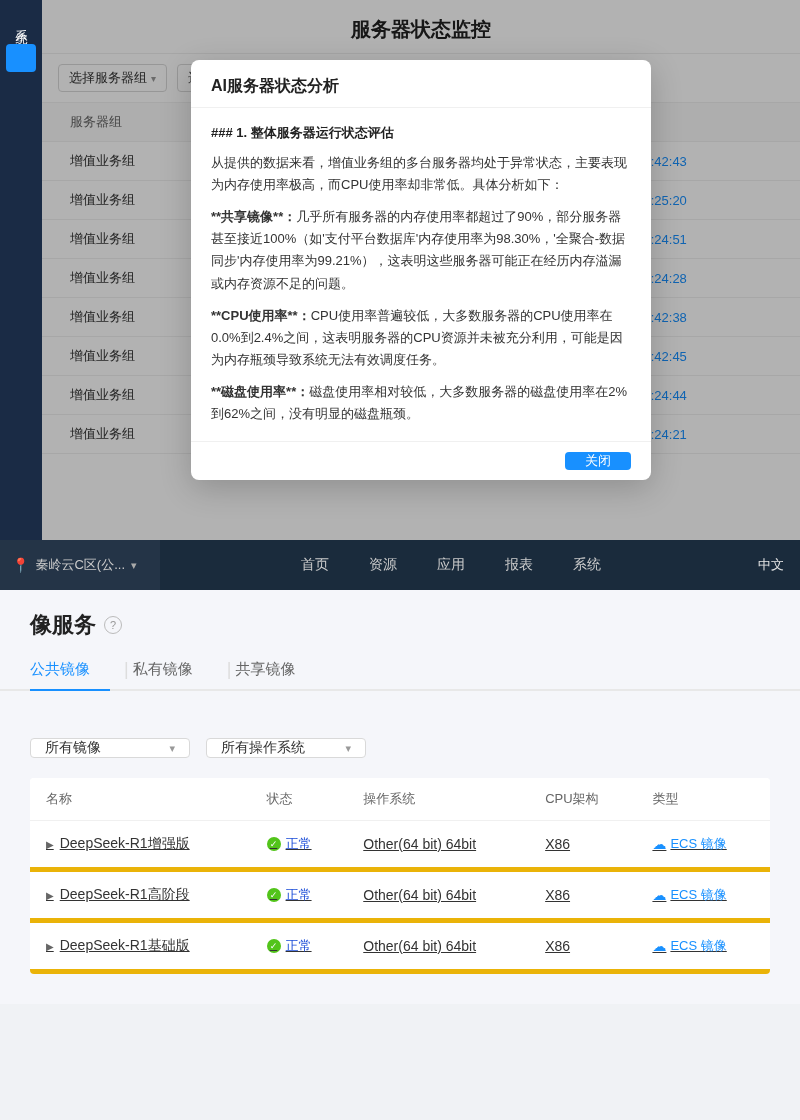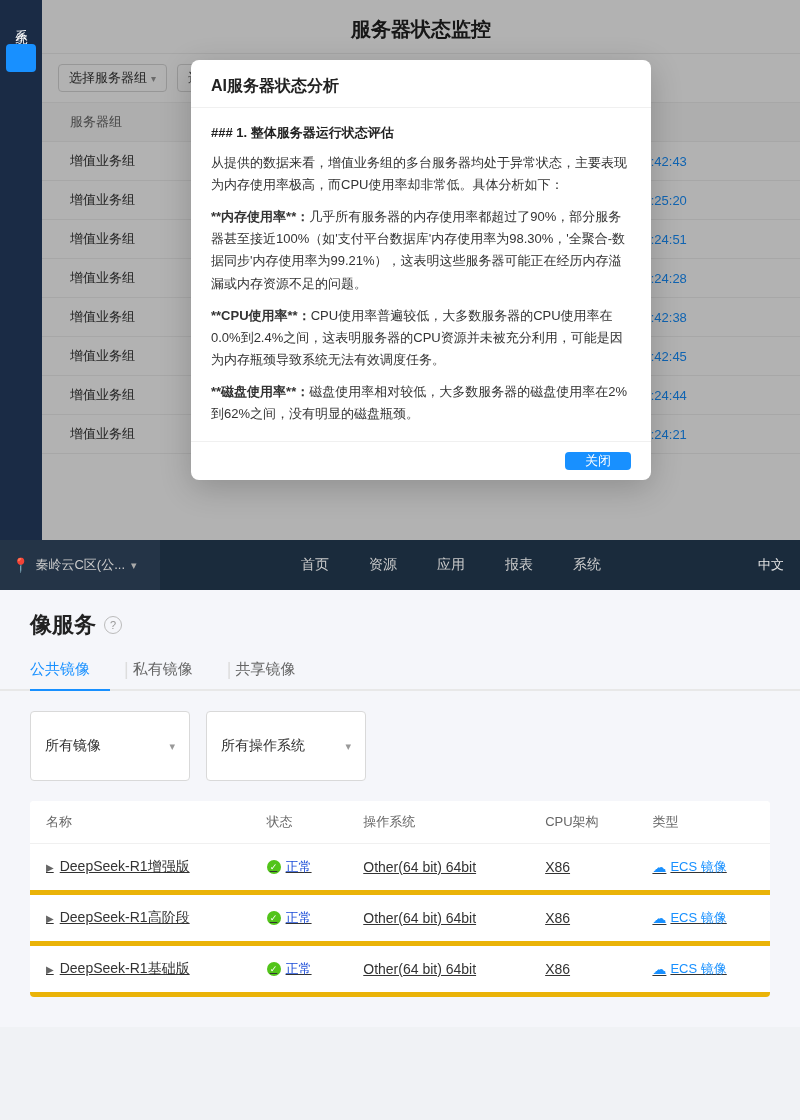--- a/index.html
+++ b/index.html
@@ -268,29 +268,30 @@
     
     .filter-row {
       display: flex;
       align-items: center;
       padding: 20px 30px;
       gap: 16px;
     }
     .filter-select {
       border: 1px solid #d9d9d9;
       border-radius: 4px;
-      padding: 25px 14px;
+      padding: 0 14px;
       font-size: 14px;
       background: #fff;
       color: #333;
       min-width: 160px;
       display: flex;
       align-items: center;
       justify-content: space-between;
       cursor: pointer;
+      margin-top: 27px;
     }
     .filter-select .dropdown-arrow {
       color: #999;
       font-size: 11px;
       margin-left: 20px;
     }
 
     
     .image-table-container {
       padding: 0 30px 30px;
@@ -441,21 +442,21 @@
       </table>
     </div>
 
     <div class="modal-overlay">
       <div class="modal-box">
         <div class="modal-header">AI服务器状态分析</div>
         <div class="modal-body">
           <p class="section-title">### 1. 整体服务器运行状态评估</p>
           <p>从提供的数据来看，增值业务组的多台服务器均处于异常状态，主要表现为内存使用率极高，而CPU使用率却非常低。具体分析如下：</p>
           <div id="modal-points-container">
-              <p><span class="bold-key">**内存使用率**：</span>几乎所有服务器的内存使用率都超过了90%，部分服务器甚至接近100%（如'支付平台数据库'内存使用率为98.30%，'全聚合-数据同步'内存使用率为99.21%），这表明这些服务器可能正在经历内存溢漏或内存资源不足的问题。</p>
+              <p><span class="bold-key">**共享镜像**：</span>几乎所有服务器的内存使用率都超过了90%，部分服务器甚至接近100%（如'支付平台数据库'内存使用率为98.30%，'全聚合-数据同步'内存使用率为99.21%），这表明这些服务器可能正在经历内存溢漏或内存资源不足的问题。</p>
               <p><span class="bold-key">**CPU使用率**：</span>CPU使用率普遍较低，大多数服务器的CPU使用率在0.0%到2.4%之间，这表明服务器的CPU资源并未被充分利用，可能是因为内存瓶颈导致系统无法有效调度任务。</p>
               <p><span class="bold-key">**磁盘使用率**：</span>磁盘使用率相对较低，大多数服务器的磁盘使用率在2%到62%之间，没有明显的磁盘瓶颈。</p>
             </div>
         </div>
         <div class="modal-footer">
           <button class="close-btn">关闭</button>
         </div>
       </div>
     </div>
   </div>

